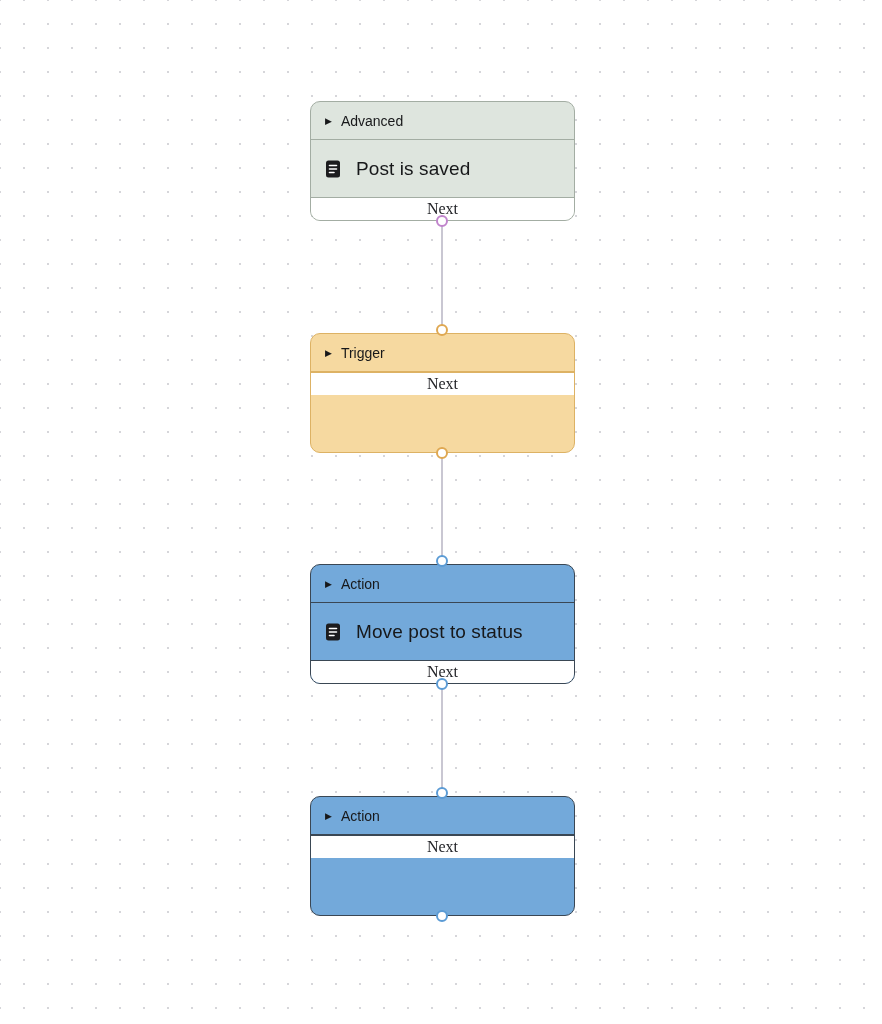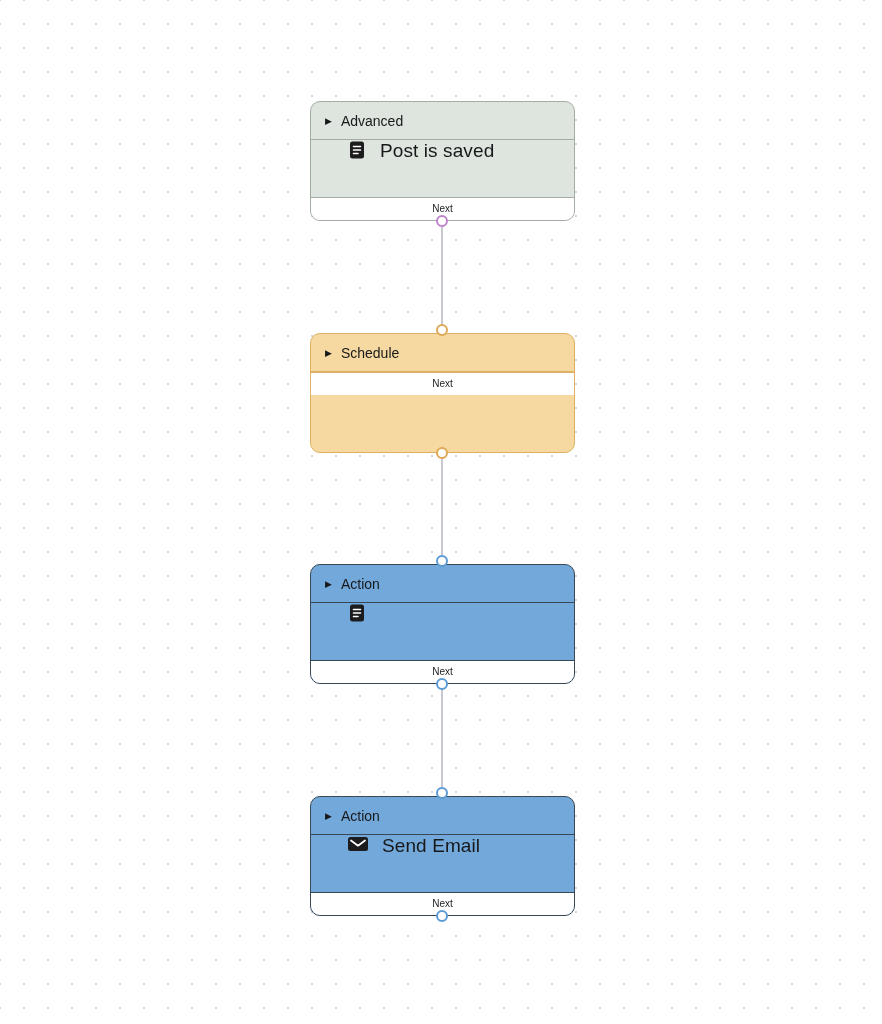--- a/index.html
+++ b/index.html
@@ -46,36 +46,37 @@
   .caret {
     font-size: 9px;
     line-height: 1;
     color: #17181a;
     cursor: pointer;
     transform: translateY(0.5px);
   }
   .node-body {
     flex: 1 1 auto;
     display: flex;
+    align-items: center;
     gap: 13px;
     padding: 0 12px;
     font-size: 19px;
     letter-spacing: 0.1px;
-    margin-left: 24px;
   }
   .node-body .icon { display: inline-flex; flex: 0 0 auto; }
   .node-footer {
     flex: 0 0 auto;
     height: 23px;
     background: #ffffff;
     border-top: 1px solid var(--border, #999);
     text-align: center;
-    font-size: 10px;
+    font-size: 16px;
     line-height: 21px;
     color: #232428;
+    font-family: Liberation Serif, serif;
   }
 
   
   .edge-line {
     position: absolute;
     left: 441px;
     width: 2px;
     background: var(--edge, #c9c7d2);
     z-index: 1;
   }
@@ -116,56 +117,48 @@
       <span>Post is saved</span>
     </div>
     <div class="node-footer">Next</div>
   </div>
   <div class="edge-dot" style="top: 215px; border-color: rgb(192, 132, 204);"></div>
   <div class="edge-dot" style="top: 324px; border-color: rgb(223, 168, 82);"></div>
 
   <div class="node" style="top: 333px; --fill: #f6d9a0; --border: #ddb264;">
     <div class="node-header">
       <span class="caret">▶</span>
-      <span>Schedule</span>
+      <span>Trigger</span>
     </div>
     <div class="node-footer">Next</div>
   </div>
   <div class="edge-dot" style="top: 447px; border-color: rgb(223, 168, 82);"></div>
   <div class="edge-dot" style="top: 555px; border-color: rgb(91, 155, 213);"></div>
 
   <div class="node" style="top: 564px; --fill: #73a9da; --border: #3a4754;">
     <div class="node-header">
       <span class="caret">▶</span>
       <span>Action</span>
     </div>
     <div class="node-body">
       <span class="icon">
         <svg width="20" height="20" viewBox="0 0 20 20">
             <rect x="3" y="1.5" width="14" height="17" rx="2.5" fill="#1c1c1e"></rect>
             <path d="M6.5 6.5h7 M6.5 10h7 M6.5 13.5h4.5" stroke="#ffffff" stroke-width="1.6" stroke-linecap="round"></path>
           </svg>
       </span>
+      <span>Move post to status</span>
     </div>
     <div class="node-footer">Next</div>
   </div>
   <div class="edge-dot" style="top: 678px; border-color: rgb(91, 155, 213);"></div>
   <div class="edge-dot" style="top: 787px; border-color: rgb(91, 155, 213);"></div>
 
   <div class="node" style="top: 796px; --fill: #73a9da; --border: #3a4754;">
     <div class="node-header">
       <span class="caret">▶</span>
       <span>Action</span>
     </div>
-    <div class="node-body">
-      <span class="icon">
-        <svg width="22" height="18" viewBox="0 0 22 18">
-            <rect x="1" y="2" width="20" height="14" rx="2.5" fill="#1c1c1e"></rect>
-            <path d="M4 5.5l7 5.2 7-5.2" fill="none" stroke="#ffffff" stroke-width="1.8" stroke-linecap="round" stroke-linejoin="round"></path>
-          </svg>
-      </span>
-      <span>Send Email</span>
-    </div>
     <div class="node-footer">Next</div>
   </div>
   <div class="edge-dot" style="top: 910px; border-color: rgb(91, 155, 213);"></div>
 
 </div>
 
 </body></html>

